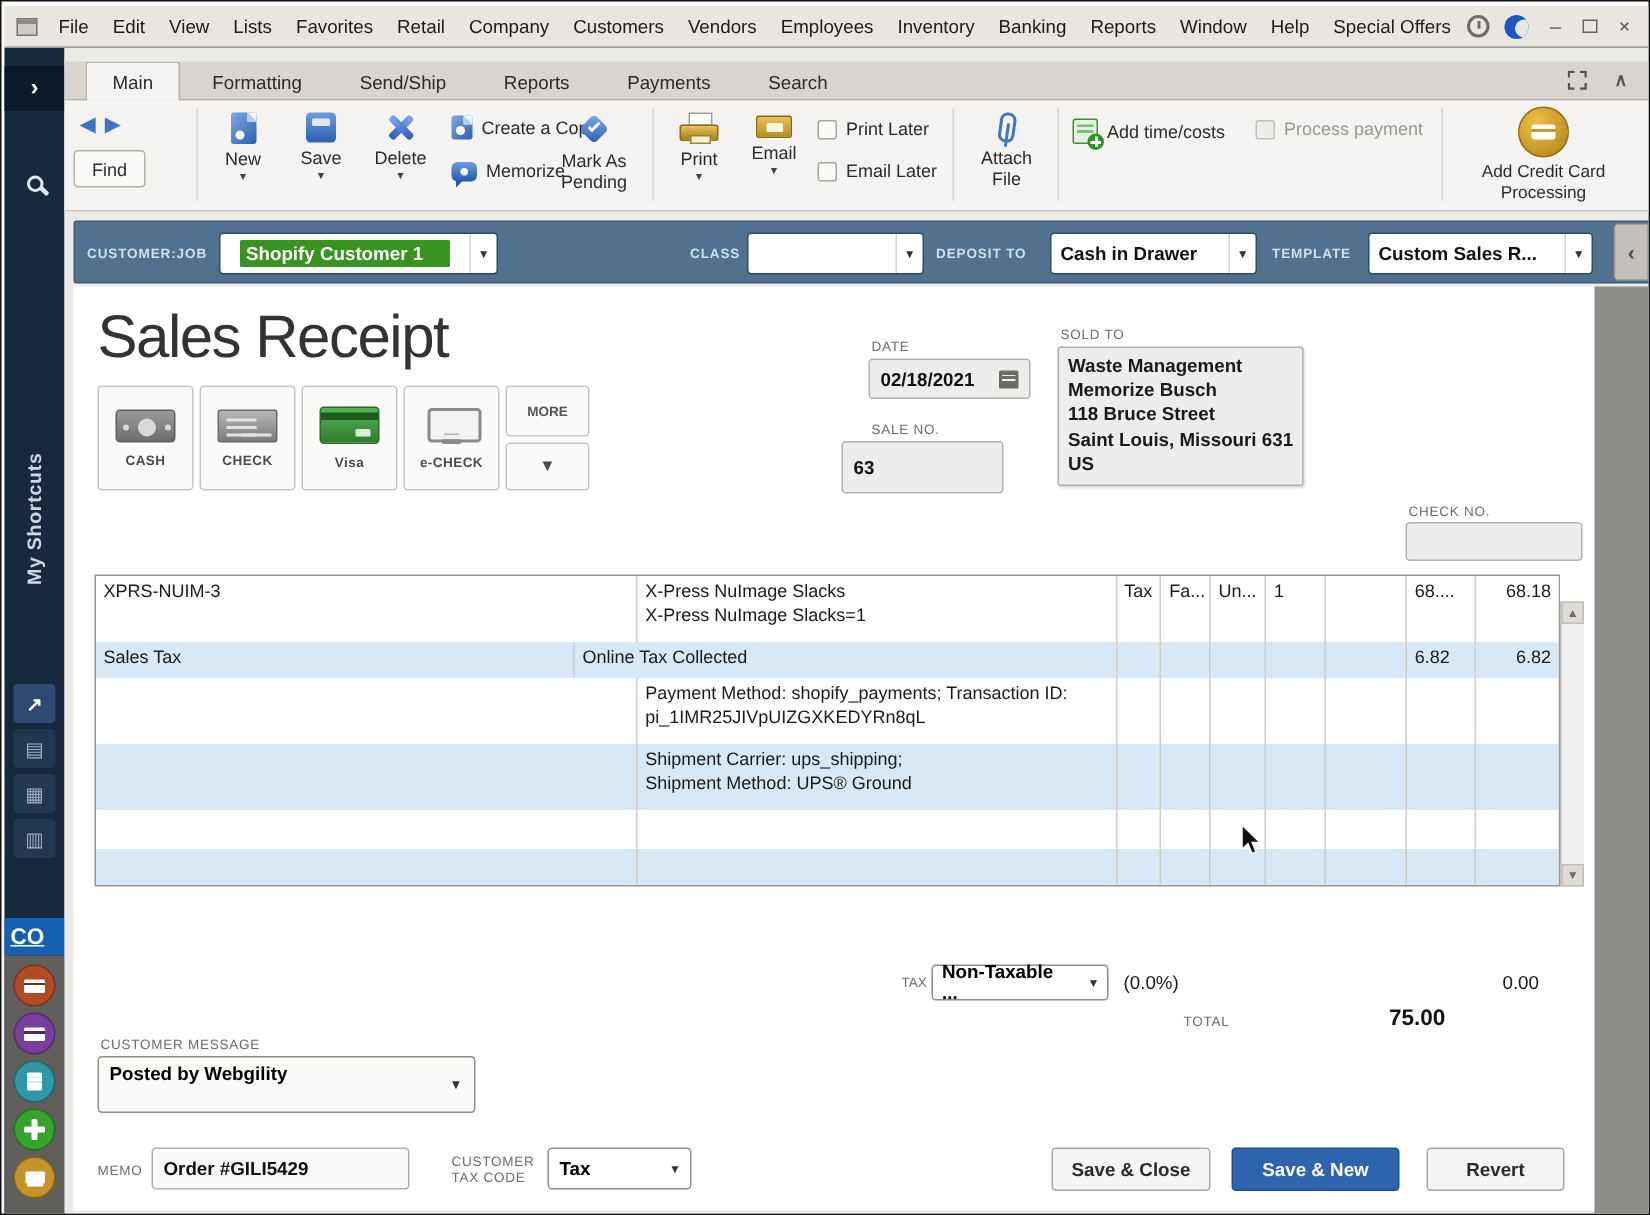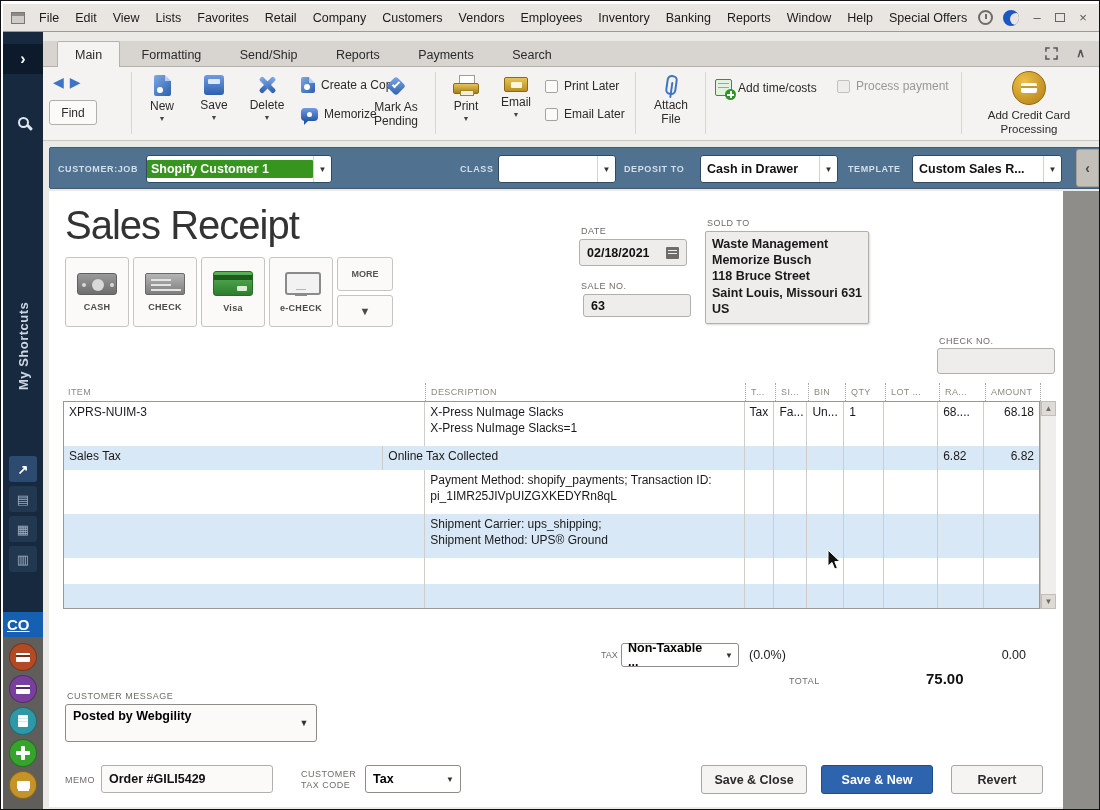--- a/index.html
+++ b/index.html
@@ -111,21 +111,21 @@
                border:1px solid #96690d; display:flex; align-items:center; justify-content:center; }
   .ic-ccgold::after { content:""; width:16px; height:10px; border-radius:2px;
                       background:linear-gradient(#fff 0 3px, #c9972a 3px 5px, #fff 5px 100%); }
 
   
   .bluebar { position:absolute; left:6px; top:115px; width:1066px; height:42px; background:#50718f; border:1px solid #3f5c77; border-radius:2px; }
   .bb-label { position:absolute; top:16px; font-size:9px; font-weight:bold; color:#d3dfeb; letter-spacing:.6px; white-space:nowrap; }
   .dd { position:absolute; top:7px; height:28px; background:#fff; border:1px solid #2f4a63; border-radius:3px;
         display:flex; align-items:center; font-size:12.5px; font-weight:bold; color:#111; cursor:pointer; }
   .dd .val { padding:0 6px; white-space:nowrap; overflow:hidden; flex:1; }
-  .dd .val.green { background:#37941f; color:#fff; margin:0; padding:2px 4px; border-radius:1px; }
+  .dd .val.green { background:#37941f; color:#fff; margin:13px; padding:2px 4px; border-radius:1px; }
   .dd .caret { width:18px; text-align:center; font-size:8px; color:#333; border-left:1px solid #d6d3ce; align-self:stretch;
                display:flex; align-items:center; justify-content:center; }
   .history-toggle { position:absolute; left:1033px; top:117px; width:23px; height:38px; background:#c3c0ba; border:1px solid #a4a19b;
                     border-radius:3px 0 0 3px; color:#4a4a4a; font-weight:bold; font-size:14px;
                     display:flex; align-items:center; justify-content:center; cursor:pointer; }
 
   
   .form { position:absolute; left:6px; top:159px; width:1014px; height:616px; background:#fff; }
   .gray-strip { position:absolute; left:1020px; top:159px; width:36px; height:618px; background:#8f8d8a; }
   .form-title { position:absolute; left:16px; top:12px; font-size:40px; color:#333; letter-spacing:-1px; }
@@ -421,49 +421,37 @@
       </div>
       <div class="more-tile">MORE</div>
       <div class="more-arrow-tile">▼</div>
 
       <span class="fld-label" style="left:532px; top:35px">DATE</span>
       <div class="fld-input" style="left:530px; top:48px; width:108px; height:27px">
         <span>02/18/2021</span>
         <span class="cal-ic"></span>
       </div>
       <span class="fld-label" style="left:532px; top:90px">SALE NO.</span>
-      <div class="fld-input" style="left:534px; top:103px; width:108px; height:23px">
+      <div class="fld-input" style="left:512px; top:103px; width:108px; height:35px">
         <span>63</span>
       </div>
 
       <span class="fld-label" style="left:658px; top:27px">SOLD TO</span>
       <div class="soldto-box">
         <div>Waste Management</div>
         <div>Memorize Busch</div>
         <div>118 Bruce Street</div>
         <div>Saint Louis, Missouri 6310</div>
         <div>US</div>
       </div>
 
       <span class="fld-label" style="left:890px; top:145px">CHECK NO.</span>
       <div class="fld-input" style="left:888px; top:157px; width:118px; height:26px"></div>
 
       <div class="tbl">
-        <div class="tbl-header">
-          <span class="th h-item">ITEM</span>
-          <span class="th h-desc">DESCRIPTION</span>
-          <span class="th h-t">T...</span>
-          <span class="th h-si">SI...</span>
-          <span class="th h-bin">BIN</span>
-          <span class="th h-qty">QTY</span>
-          <span class="th h-lot">LOT ...</span>
-          <span class="th h-ra">RA...</span>
-          <span class="th h-amt">AMOUNT</span>
-          <span class="th h-sb"></span>
-        </div>
         <div class="tbl-body" style="margin-right:16px">
           <div class="trow white" style="height:44px">
             <span class="td c-item">XPRS-NUIM-3</span>
             <span class="td c-desc">X-Press NuImage Slacks
 X-Press NuImage Slacks=1</span>
             <span class="td c-t">Tax</span>
             <span class="td c-si">Fa...</span>
             <span class="td c-bin">Un...</span>
             <span class="td c-qty">1</span>
             <span class="td c-lot"></span>

